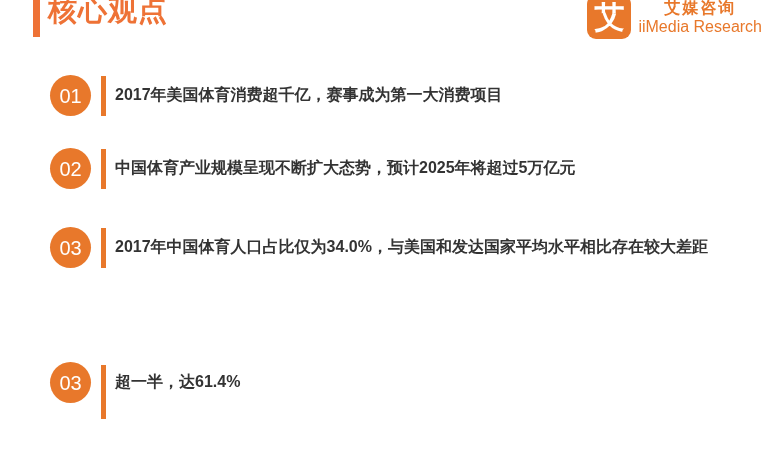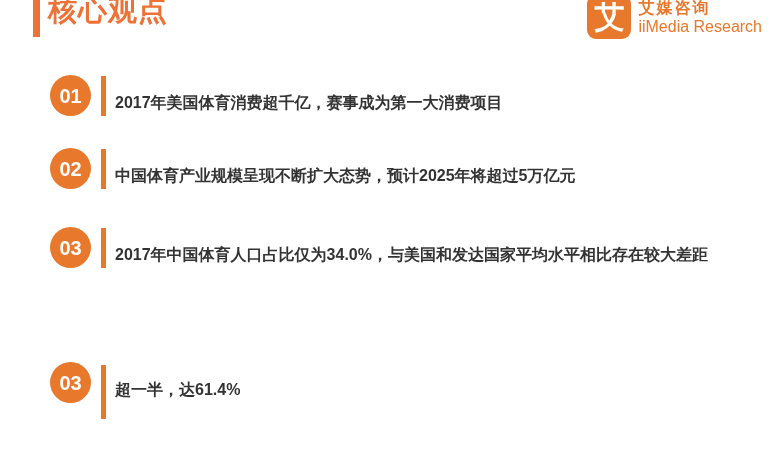--- a/index.html
+++ b/index.html
@@ -6,20 +6,21 @@
   body{
     font-family:"Liberation Sans","DejaVu Sans",sans-serif;
     background:#ffffff;
   }
   .slide{
     position:relative;
     width:770px;
     height:450px;
     background:#ffffff;
     overflow:hidden;
+    text-align:center;
   }
   
   .title-accent{
     position:absolute;
     left:33px; top:0;
     width:7px; height:37px;
     background:var(--title-orange,#EE7236);
   }
   .page-title{
     position:absolute;
@@ -74,21 +75,21 @@
     display:flex;
     align-items:flex-start;
   }
   .num-circle{
     flex:0 0 auto;
     width:41px; height:41px;
     border-radius:50%;
     background:var(--brand-orange,#E8782B);
     color:#ffffff;
     font-size:20px;
-    font-weight:bold;
+    font-weight:normal;
     display:flex;
     align-items:center;
     justify-content:center;
     line-height:1;
   }
   .item-bar{
     flex:0 0 auto;
     width:5px;
     background:var(--brand-orange,#E8782B);
     margin-left:10px;
@@ -101,21 +102,21 @@
   }
   .item-text{
     margin-left:9px;
     margin-top:5px;
     font-size:16px;
     font-weight:bold;
     color:var(--body-text,#333333);
     line-height:30px;
     max-width:620px;
   }
-  .item-line{white-space:nowrap;margin-top:8px;}
+  .item-line{white-space:nowrap;}
 </style>
 </head>
 <body>
 
 <div class="slide">
 
   <div class="title-accent"></div>
   <div class="page-title">核心观点</div>
 
   <div class="logo">

